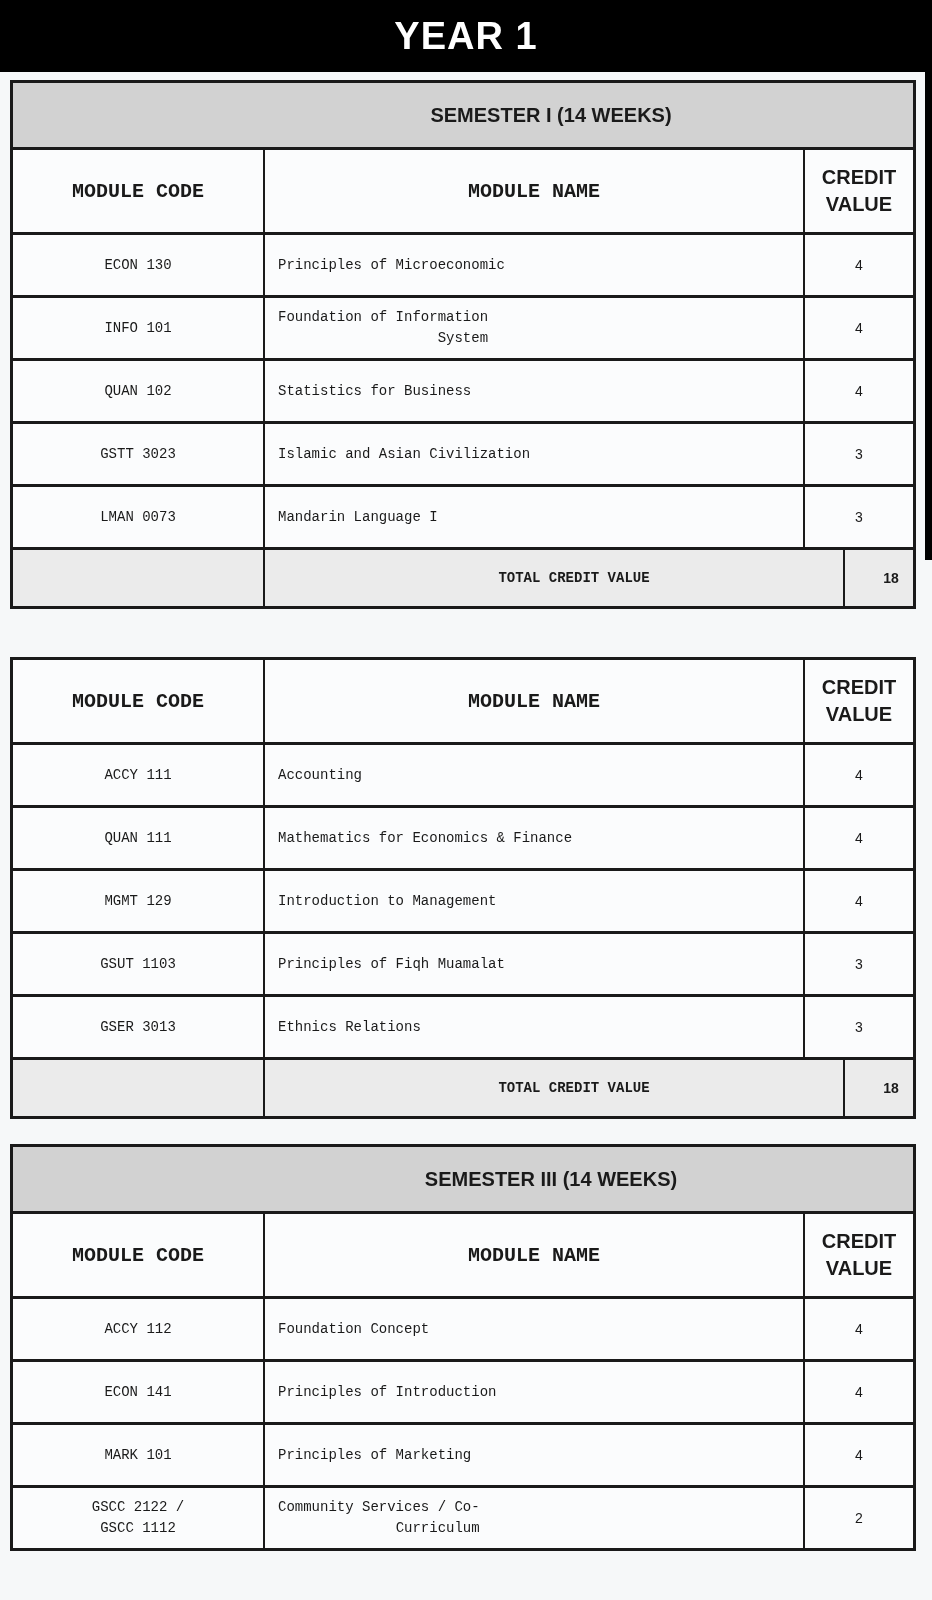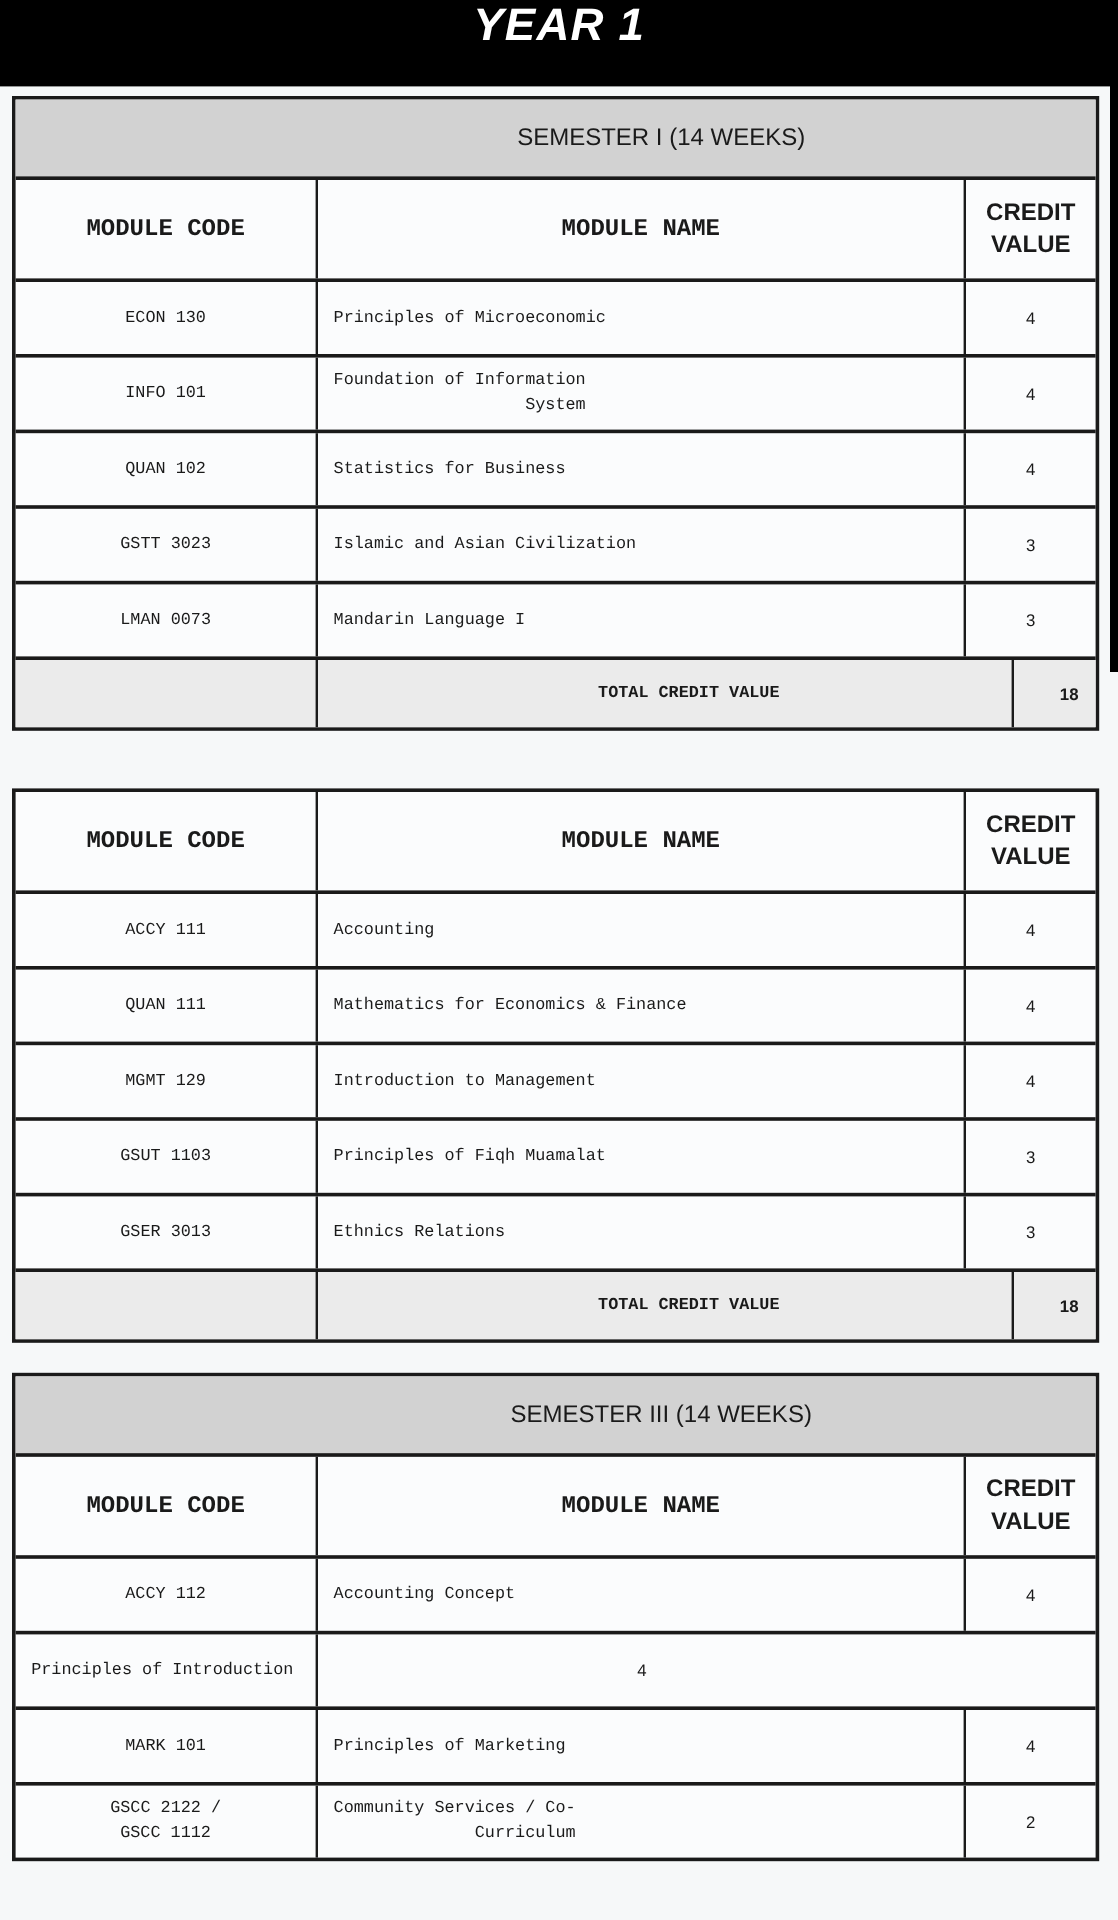--- a/index.html
+++ b/index.html
@@ -7,21 +7,21 @@
   body {
     min-height:1600px;
     background:#f6f8f9;
     font-family:"Liberation Sans","DejaVu Sans",sans-serif;
     position:relative;
     color:#1a1a1a;
   }
   .banner {
     width:932px; height:72px;
     background:#000;
-    display:flex; justify-content:center;font-style:italic;
+    display:flex; align-items:center; justify-content:center;
   }
   .banner-title {
     color:#fff; font-weight:bold; font-size:38px; letter-spacing:1px;
   }
   .right-strip {
     position:absolute; top:0; right:0;
     width:7px; height:560px; background:#000;
   }
   .sem-table {
     width:900px;
@@ -32,21 +32,21 @@
   .sem-table.t1 { margin-top:8px; }
   .sem-table.t2 { margin-top:48px; }
   .sem-table.t3 { margin-top:25px; }
   .band {
     background:#d2d2d2;
     border-bottom:3px solid #1a1a1a;
     min-height:64px;
     display:flex; align-items:center; justify-content:center;
   }
   .band-text {
-    font-weight:normal; font-size:20px;
+    font-weight:bold; font-size:20px;
     position:relative; left:88px;
     white-space:nowrap;
   }
   .row {
     display:grid;
     grid-template-columns:252px 540px 108px;
     border-bottom:3px solid #1a1a1a;
   }
   .row:last-child { border-bottom:none; }
   .cell {
@@ -162,24 +162,25 @@
   <div class="band">
     <span class="band-text">SEMESTER III (14 WEEKS)</span>
   </div>
   <div class="row head">
     <div class="cell c-code">MODULE CODE</div>
     <div class="cell c-name">MODULE NAME</div>
     <div class="cell c-credit">CREDIT VALUE</div>
   </div>
   <div class="row data">
     <div class="cell c-code">ACCY 112</div>
-    <div class="cell c-name">Accounting Concept</div>
+    <div class="cell c-name">Foundation Concept</div>
     <div class="cell c-credit">4</div>
   </div>
   <div class="row data">
+    <div class="cell c-code">ECON 141</div>
     <div class="cell c-name">Principles of Introduction</div>
     <div class="cell c-credit">4</div>
   </div>
   <div class="row data">
     <div class="cell c-code">MARK 101</div>
     <div class="cell c-name">Principles of Marketing</div>
     <div class="cell c-credit">4</div>
   </div>
   <div class="row data">
     <div class="cell c-code">GSCC 2122 /

